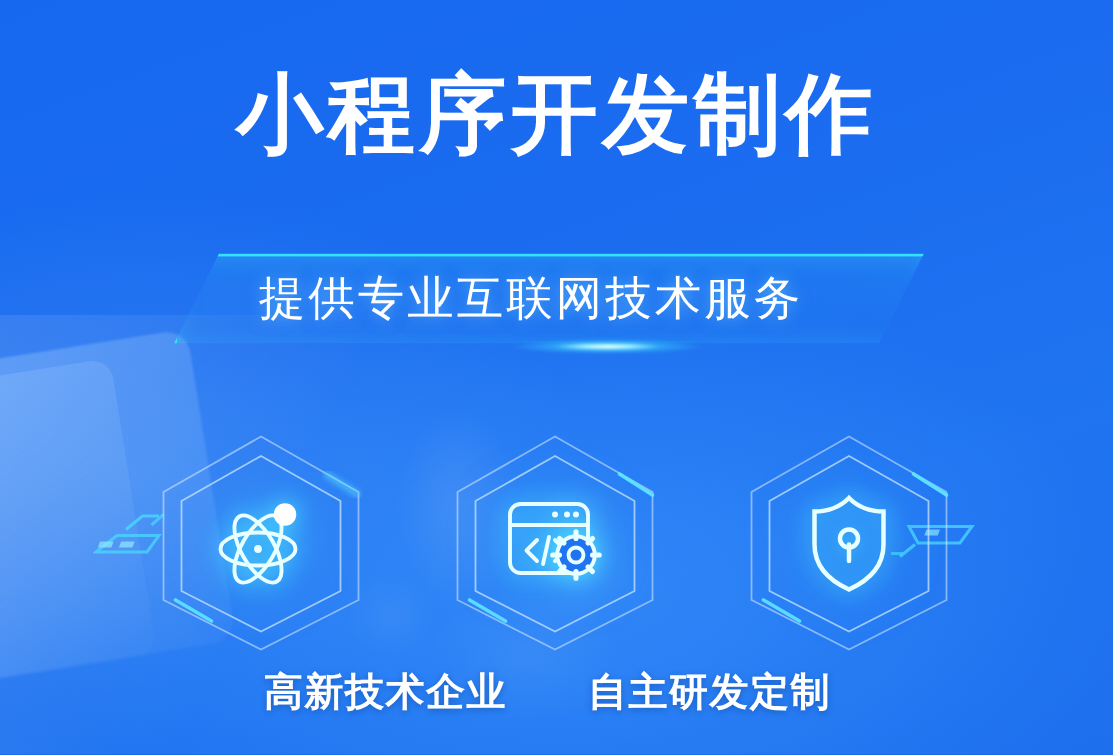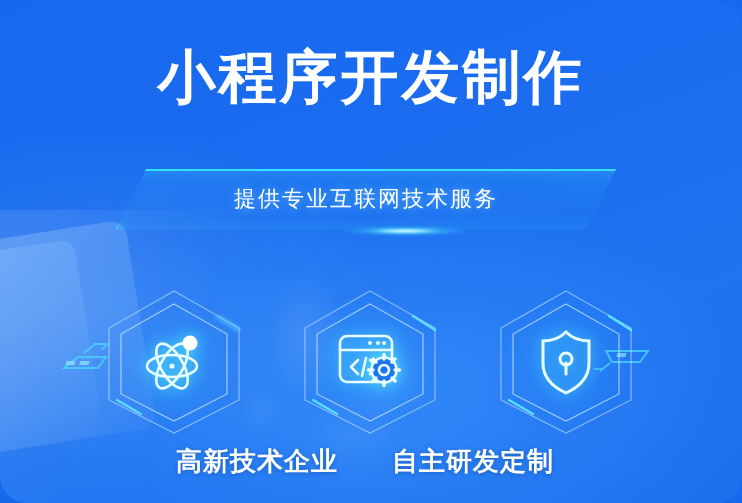--- a/index.html
+++ b/index.html
@@ -7,21 +7,20 @@
     width:742px;height:503px;overflow:hidden;
     font-family:"Liberation Sans","DejaVu Sans",sans-serif;
     background:#1868ee;
   }
   #poster{
     position:relative;width:742px;height:503px;overflow:hidden;
     background:
       radial-gradient(ellipse 520px 300px at 52% 78%, rgba(70,160,255,.45) 0%, rgba(40,120,245,0) 70%),
       radial-gradient(ellipse 420px 260px at 12% 62%, rgba(120,190,255,.22) 0%, rgba(40,120,245,0) 72%),
       linear-gradient(160deg,#1668ef 0%, #1b6cef 40%, #1f74f1 70%, #1e6fee 100%);
-    border-radius: 27px;
   }
 
   
   .ghost{position:absolute;pointer-events:none;}
   .ghost-tablet{
     left:-38px;top:232px;width:180px;height:210px;
     background:linear-gradient(150deg,rgba(190,225,255,.30),rgba(160,205,255,.06));
     border-radius:16px;transform:rotate(-9deg);filter:blur(.6px);
   }
   .ghost-tablet2{
@@ -53,23 +52,23 @@
   
   .banner-wrap{position:absolute;left:0;right:0;top:165px;height:72px;}
   .banner{
     position:absolute;left:116px;top:4px;width:500px;height:60px;
     border:2px solid #33e2ff;
     clip-path:polygon(30px 0, 500px 0, 470px 60px, 0 60px);
     box-shadow:0 0 14px rgba(60,225,255,.75), inset 0 0 16px rgba(60,225,255,.28);
     background:linear-gradient(180deg,rgba(60,220,255,.10),rgba(60,200,255,.02));
   }
   .banner-text{
-    position:absolute;left:116px;top:4px;width:500px;height:60px;
+    position:absolute;left:104px;top:4px;width:500px;height:60px;
     display:flex;align-items:center;justify-content:center;
-    color:#ffffff;font-size:22px;letter-spacing:2px;white-space:nowrap;
+    color:#ffffff;font-size:31px;letter-spacing:2px;white-space:nowrap;
     text-shadow:0 0 10px rgba(140,225,255,.55);
   }
   .flare{
     position:absolute;left:340px;top:222px;width:130px;height:18px;
     background:radial-gradient(ellipse 65px 5px at 50% 50%, #ffffff 0%, #9df3ff 25%, rgba(60,220,255,.45) 55%, rgba(60,220,255,0) 100%);
     filter:blur(1px);
   }
   .deco{position:absolute;top:176px;opacity:.9;}
   .deco-left{left:62px;}
   .deco-right{left:592px;}

